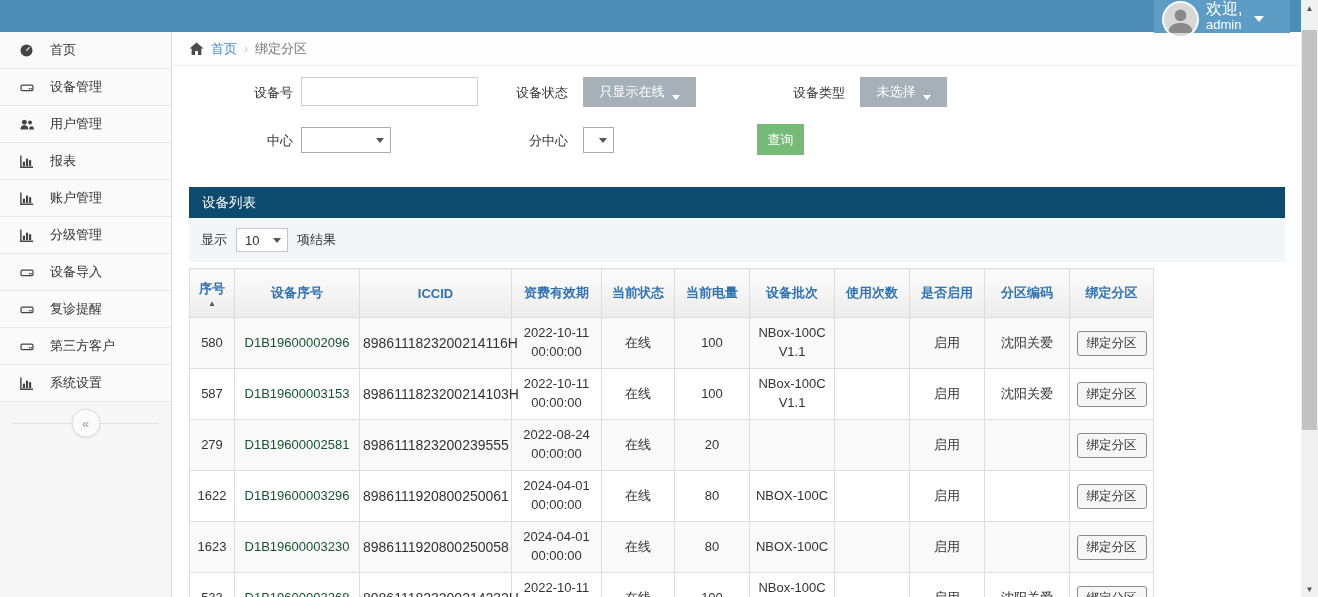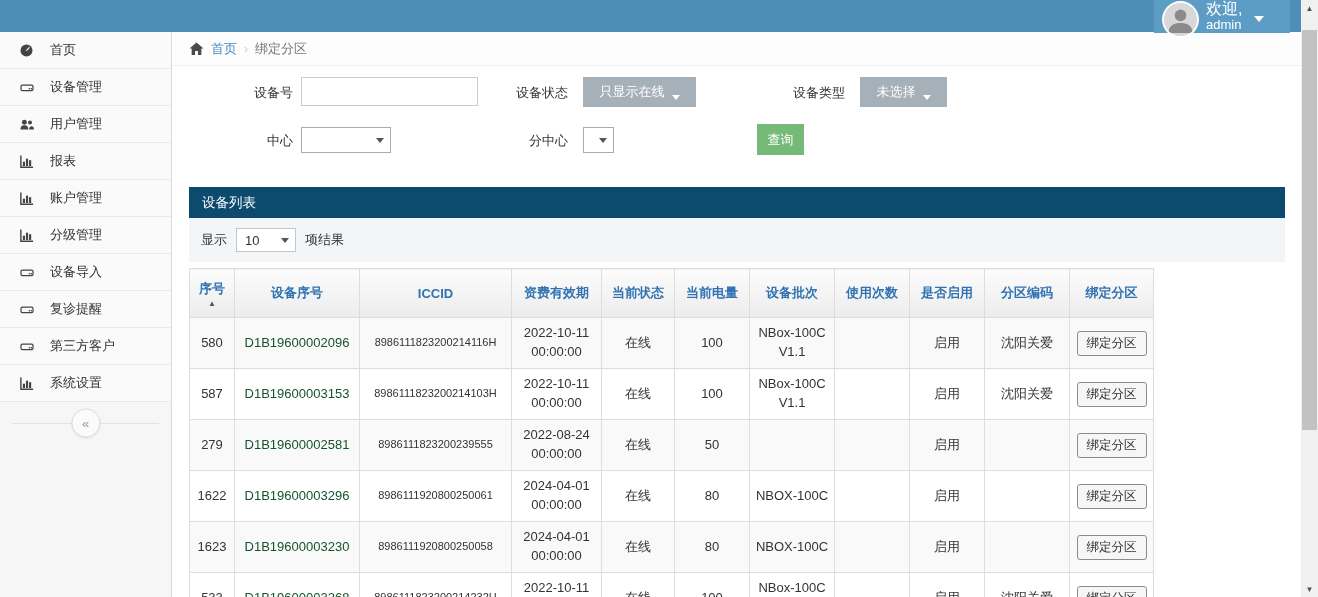--- a/index.html
+++ b/index.html
@@ -60,34 +60,34 @@
   .sel .chev{width:0;height:0;border-left:4px solid transparent;border-right:4px solid transparent;
              border-top:5px solid #555;}
   .search-btn{position:absolute;left:564px;top:58px;width:47px;height:31px;background:#76ba78;border:none;
               color:#fff;font-size:13px;cursor:pointer;}
   
   .panel{margin-left:16px;width:1096px;}
   .panel-header{height:31px;background:#0c4a6e;color:#fff;font-size:13.5px;display:flex;
                 align-items:center;padding-left:13px;}
   .panel-toolbar{height:44px;background:#f3f6f9;display:flex;align-items:center;gap:9px;
                  padding-left:12px;font-size:13px;color:#333;}
-  .len-select{width:60px;height:24px;background:#fff;border:1px solid #c6c6c6;display:flex;
+  .len-select{width:52px;height:24px;background:#fff;border:1px solid #c6c6c6;display:flex;
               align-items:center;justify-content:space-between;padding:0 6px 0 8px;cursor:pointer;box-sizing:border-box;}
   .len-select .chev{width:0;height:0;border-left:4px solid transparent;border-right:4px solid transparent;
                     border-top:5px solid #555;}
   
   table.device{border-collapse:collapse;table-layout:fixed;width:964px;margin-top:6px;font-size:13px;color:#333;}
   table.device th{border:1px solid #ddd;height:44px;background:linear-gradient(#fcfcfc,#ececec);
                   color:#3173b2;font-weight:bold;text-align:center;vertical-align:middle;cursor:pointer;padding:2px;}
   table.device td{border:1px solid #ddd;height:46px;text-align:center;vertical-align:middle;
                   padding:2px 3px;line-height:1.45;word-wrap:break-word;}
   table.device tbody tr:nth-child(odd){background:#f9f9f9;}
   .sort-ind{display:block;font-size:8px;color:#555;line-height:6px;margin-top:3px;}
   a.serial-link{color:#14532d;text-decoration:none;cursor:pointer;}
-  .iccid-cell{font-size:11px;white-space:nowrap;}
+  .iccid-cell{font-size:14px;white-space:nowrap;}
   .bind-btn{font-size:12.5px;color:#333;background:#f6f6f6;border:1px solid #8c8c8c;border-radius:3px;
             padding:3px 9px;cursor:pointer;font-family:inherit;}
 </style>
 </head>
 <body>
 
 <header class="topbar">
   <div class="user-box">
     <span class="avatar">
       <svg width="33" height="33" viewBox="0 0 32 32">
@@ -327,21 +327,21 @@
             <td>启用</td>
             <td>沈阳关爱</td>
             <td><button class="bind-btn">绑定分区</button></td>
           </tr>
           <tr>
             <td>279</td>
             <td><a class="serial-link">D1B19600002581</a></td>
             <td class="iccid-cell">8986111823200239555</td>
             <td>2022-08-24 00:00:00</td>
             <td>在线</td>
-            <td>50</td>
+            <td>20</td>
             <td></td>
             <td></td>
             <td>启用</td>
             <td></td>
             <td><button class="bind-btn">绑定分区</button></td>
           </tr>
           <tr>
             <td>1622</td>
             <td><a class="serial-link">D1B19600003296</a></td>
             <td class="iccid-cell">8986111920800250061</td>

